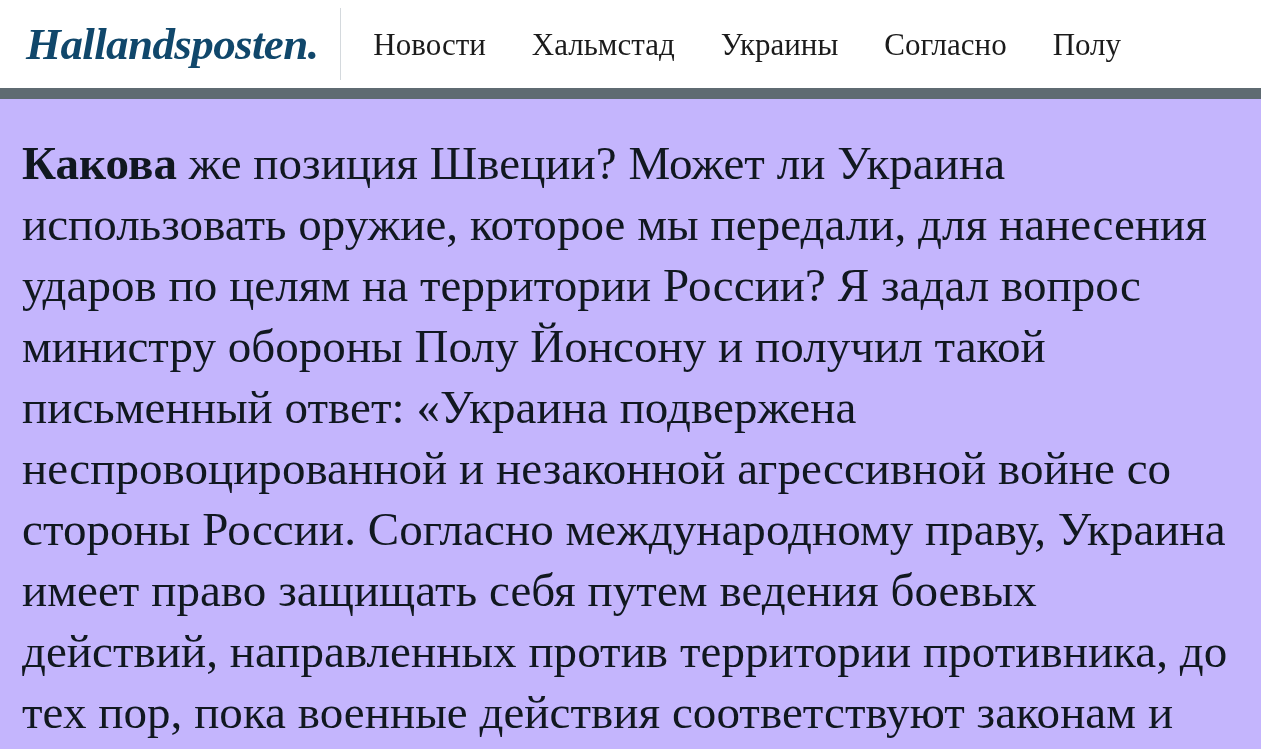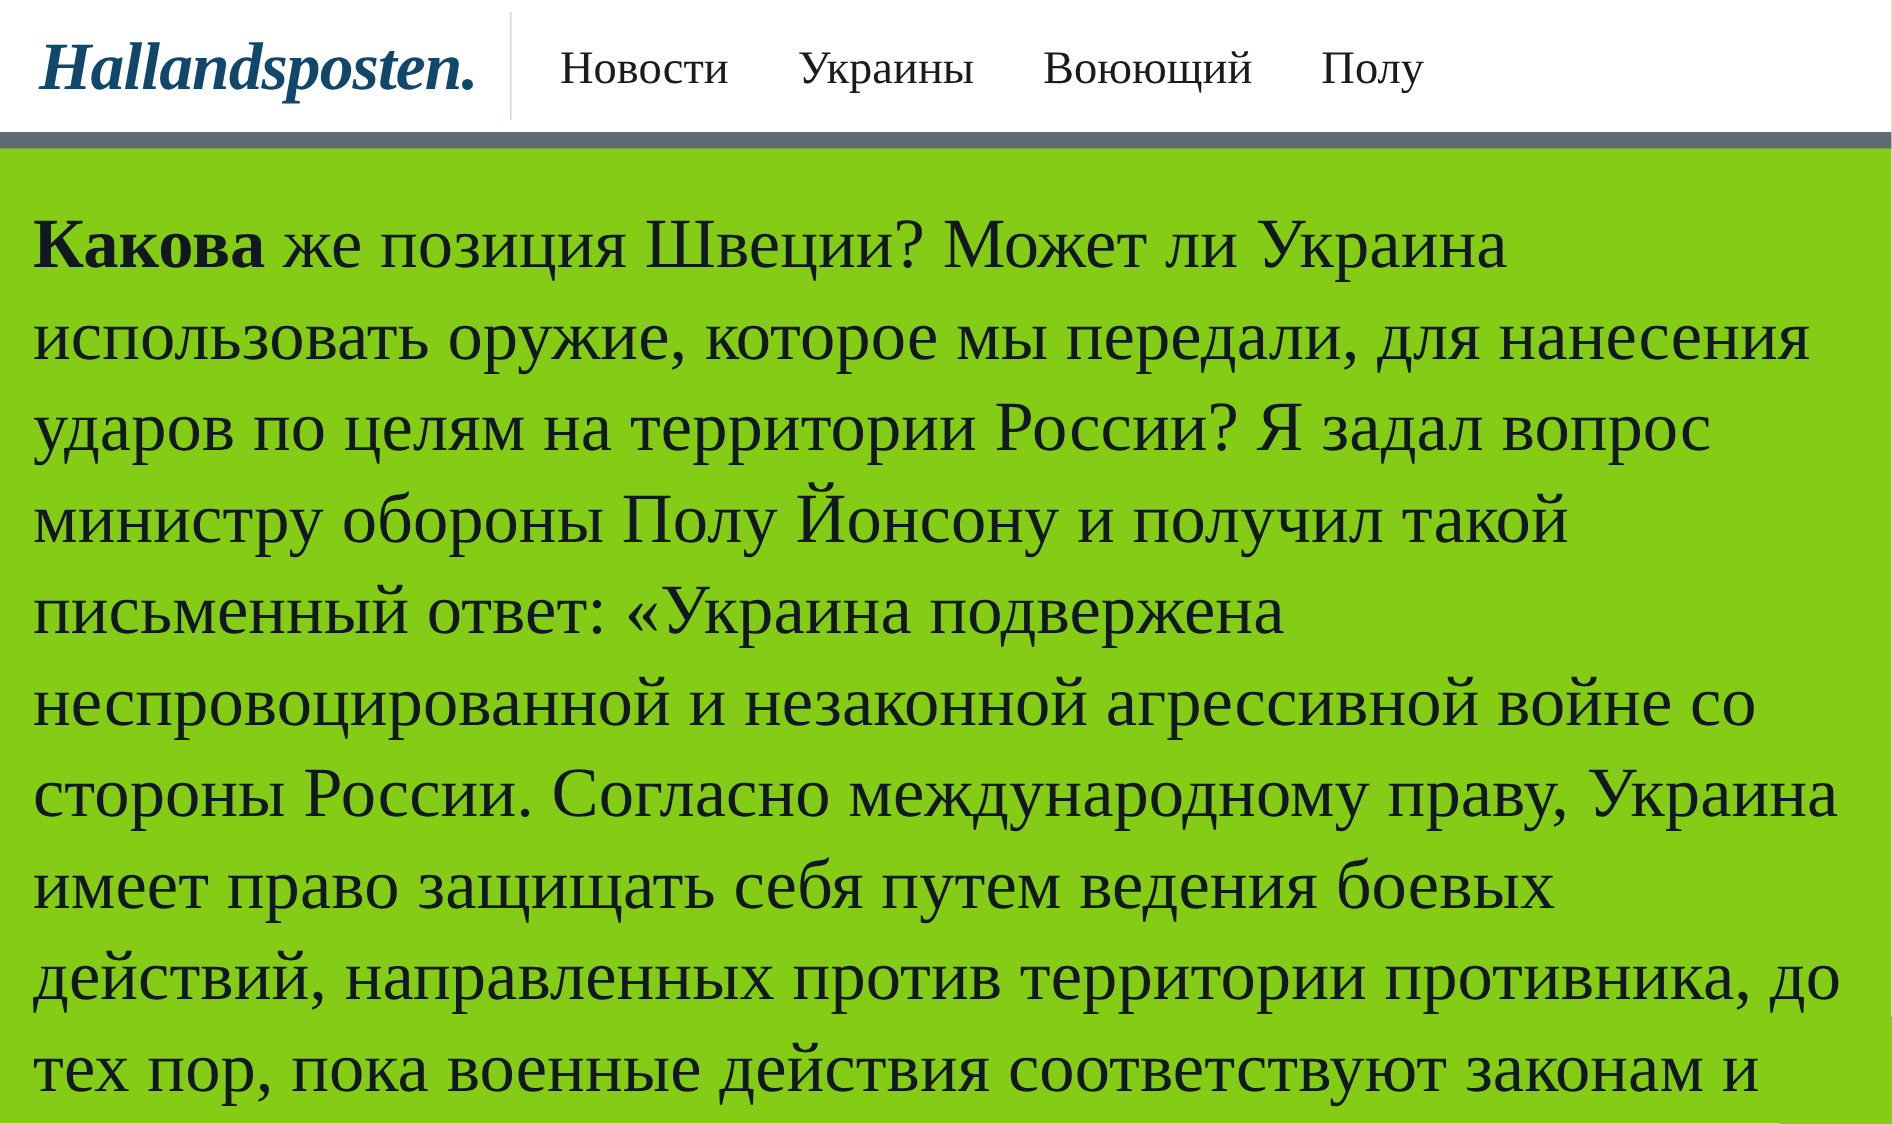--- a/index.html
+++ b/index.html
@@ -11,21 +11,21 @@
     width: 1261px;
     height: 749px;
     overflow: hidden;
     font-family: "Liberation Serif", serif;
   }
 
   .page {
     position: relative;
     width: 1261px;
     height: 749px;
-    background: #84cc16;
+    background: #c4b5fd;
   }
 
   
   .masthead {
     position: relative;
     height: 88px;
     background: #ffffff;
     display: flex;
     align-items: center;
     overflow: hidden;
@@ -116,22 +116,23 @@
   <header class="masthead">
 
     <div class="brand">
       <span class="brand-wordmark">Hallandsposten.</span>
     </div>
 
     <div class="brand-divider"></div>
 
     <nav class="mainnav">
       <span class="nav-item">Новости</span>
+      <span class="nav-item">Хальмстад</span>
       <span class="nav-item">Украины</span>
-      <span class="nav-item">Воюющий</span>
+      <span class="nav-item">Согласно</span>
       <span class="nav-item">Полу</span>
     </nav>
 
   </header>
 
   <div class="header-rule"></div>
 
   <main class="article">
     <p><span class="lead-in">Какова</span><span> же позиция Швеции? Может ли Украина использовать оружие, которое мы передали, для нанесения ударов по целям на территории России? Я задал вопрос министру обороны Полу Йонсону и получил такой письменный ответ: «Украина подвержена неспровоцированной и незаконной агрессивной войне со стороны России. Согласно международному праву, Украина имеет право защищать себя путем ведения боевых действий, направленных против территории противника, до тех пор, пока военные действия соответствуют законам и обычаям войны. Швеция поддерживает международное право и право Украины на самооборону».</span></p>
   </main>

